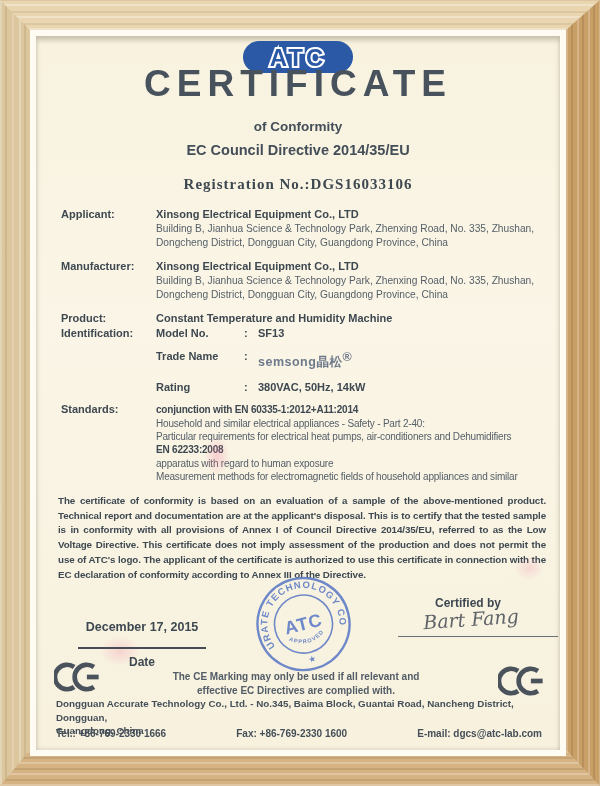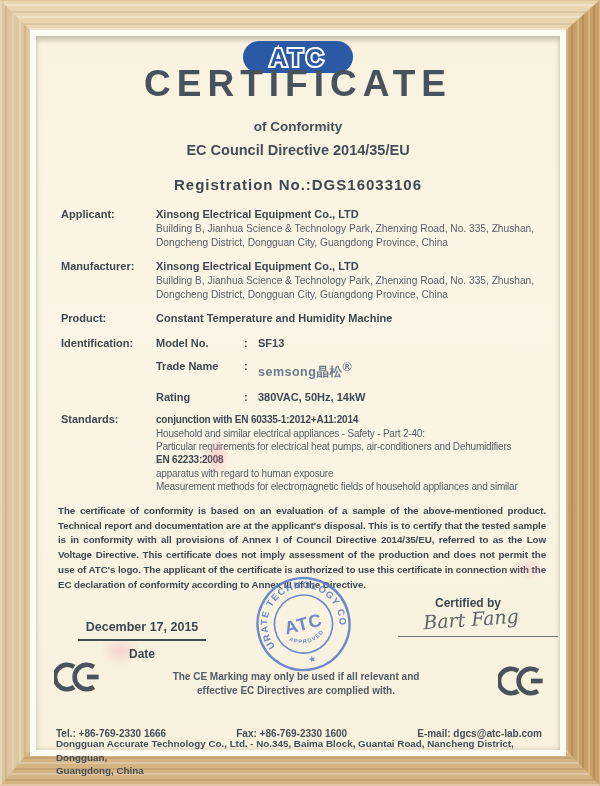--- a/index.html
+++ b/index.html
@@ -37,21 +37,21 @@
   .stain.b{left:64px;top:600px;width:40px;height:30px;background:radial-gradient(closest-side,rgba(240,120,160,.25),rgba(240,120,160,0));}
   .stain.c{left:478px;top:520px;width:30px;height:24px;background:radial-gradient(closest-side,rgba(240,120,160,.22),rgba(240,120,160,0));}
   
   .logo-wrap{text-align:center;padding-top:4px;position:relative;z-index:1;}
   .cert-title{margin:-15px 0 0 0;text-align:center;font-size:37px;font-weight:bold;
     letter-spacing:6px;color:#48525d;position:relative;z-index:2;}
   .subtitle{margin-top:14px;text-align:center;font-size:13.5px;font-weight:bold;color:#444e58;}
   .directive{margin-top:7px;text-align:center;font-size:14.5px;font-weight:bold;
     line-height:1.25;color:#444e58;}
   .registration{margin-top:17px;text-align:center;font-size:15px;font-weight:bold;
-    letter-spacing:1px;color:#3e4851;}
+    letter-spacing:1px;color:#3e4851;font-family:Liberation Serif, serif;}
   
   .rows{margin-top:15px;padding:0 12px 0 25px;}
   .row{display:grid;grid-template-columns:95px 1fr;margin-bottom:10px;}
   .row .lbl{font-size:11px;font-weight:bold;color:#3e4851;}
   .co-name{font-size:11px;font-weight:bold;color:#3e4851;}
   .addr{font-size:10.2px;line-height:1.36;color:#555f68;margin-top:2px;}
   .product-val{font-size:11px;font-weight:bold;color:#3e4851;}
   .ident-grid{display:grid;grid-template-columns:88px 14px 1fr;row-gap:11px;}
   .ident-grid .sl{font-size:11px;font-weight:bold;color:#3e4851;}
   .ident-grid .cl{font-size:11px;font-weight:bold;color:#3e4851;}
@@ -63,30 +63,30 @@
   .declaration{margin:10px 14px 0 22px;font-size:9.8px;font-weight:bold;line-height:1.52;
     text-align:justify;color:#3e4952;letter-spacing:-.1px;}
   
   .certified-by{position:absolute;left:372px;top:560px;width:120px;text-align:center;
     font-size:12px;font-weight:bold;color:#3e4851;}
   .signature{position:absolute;left:365px;top:572px;width:140px;text-align:center;
     font-family:"DejaVu Serif",serif;font-style:italic;font-size:19px;color:#5f6468;
     transform:rotate(-4deg);}
   .sig-line{position:absolute;left:362px;top:600px;width:160px;border-bottom:1px solid #6a6f75;}
   .date-block{position:absolute;left:42px;top:584px;width:128px;text-align:center;}
-  .date-value{font-size:12.5px;font-weight:bold;color:#3e4851;padding-bottom:5px;
+  .date-value{font-size:12.5px;font-weight:bold;color:#3e4851;padding-bottom:13px;
     border-bottom:2px solid #464c53;}
   .date-label{margin-top:6px;font-size:12px;font-weight:bold;color:#3e4851;}
   .stamp{position:absolute;left:218px;top:538px;transform:rotate(-14deg);opacity:.88;}
   .ce{position:absolute;width:47px;height:34px;}
   .ce.left{left:18px;top:624px;}
   .ce.right{left:462px;top:628px;}
   .ce-note{position:absolute;left:80px;top:634px;width:360px;text-align:center;
     font-size:10px;font-weight:bold;line-height:1.4;color:#525c66;}
-  .footer-addr{position:absolute;left:20px;top:701px;right:10px;
+  .footer-addr{position:absolute;left:20px;top:661px;right:10px;
     font-size:9.8px;font-weight:bold;line-height:1.4;color:#454f59;}
   .contact-row{position:absolute;left:20px;top:692px;right:18px;display:flex;
     justify-content:space-between;font-size:10px;font-weight:bold;color:#454f59;}
 </style>
 </head>
 <body>
 
 <div>
   <div class="frame-base"></div>
   <div class="frame-top"></div>
@@ -129,21 +129,21 @@
         <div class="lbl">Manufacturer:</div>
         <div>
           <div class="co-name">Xinsong Electrical Equipment Co., LTD</div>
           <div class="addr">
             <div>Building B, Jianhua Science &amp; Technology Park, Zhenxing Road, No. 335, Zhushan,</div>
             <div>Dongcheng District, Dongguan City, Guangdong Province, China</div>
           </div>
         </div>
       </div>
 
-      <div class="row" style="margin-bottom:13px;">
+      <div class="row" style="margin-bottom:3px;">
         <div class="lbl">Product:</div>
         <div class="product-val">Constant Temperature and Humidity Machine</div>
       </div>
 
       <div class="row">
         <div class="lbl">Identification:</div>
         <div class="ident-grid">
           <div class="sl">Model No.</div>
           <div class="cl">:</div>
           <div class="vv">SF13</div>

